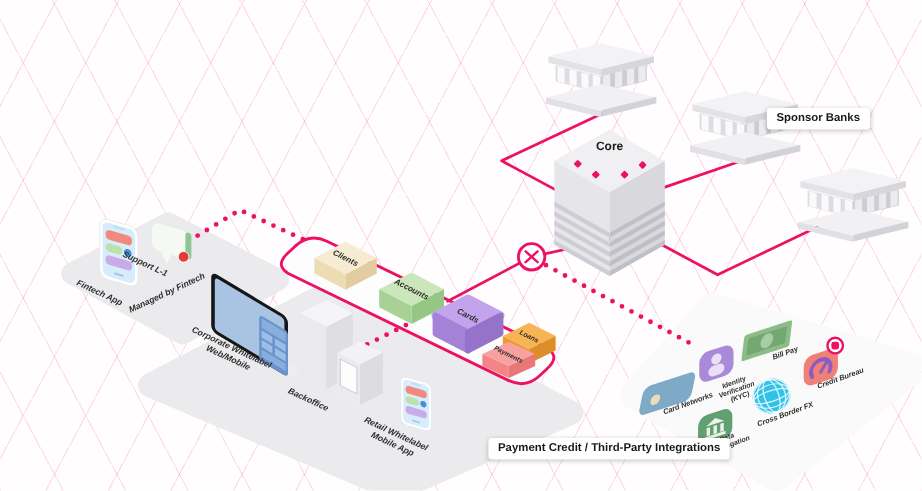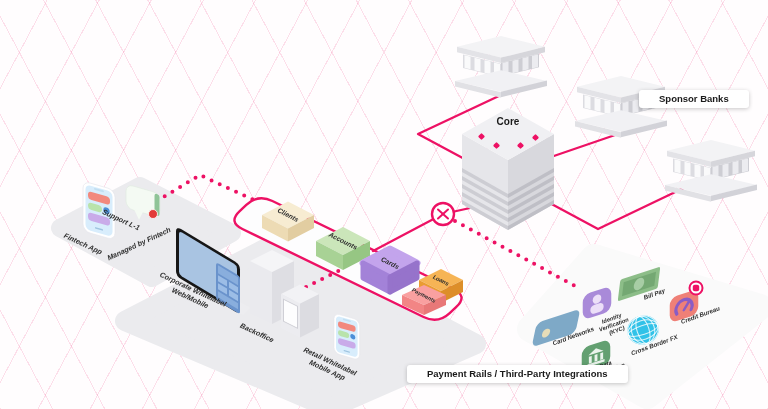--- a/index.html
+++ b/index.html
@@ -7,21 +7,21 @@
     position:relative;width:768px;height:409px;overflow:hidden;background:#fffdfe;
     background-image:
       repeating-linear-gradient(62deg, rgba(237,17,100,0.13) 0 1px, transparent 1px 46px),
       repeating-linear-gradient(-62deg, rgba(237,17,100,0.13) 0 1px, transparent 1px 46px);
     font-family:"Liberation Sans","DejaVu Sans",sans-serif;
   }
   svg{position:absolute;left:0;top:0;}
   .tag{
     position:absolute;background:#fff;color:#1a1a1a;font-weight:700;
     border-radius:3px;box-shadow:0 1px 4px rgba(0,0,0,.22);
-    padding:4px 20px;white-space:nowrap;line-height:1;
+    padding:4px 8px;white-space:nowrap;line-height:1;
   }
   .tag-api{left:262px;top:167px;font-size:10.5px;}
   .tag-banks{left:639px;top:90px;font-size:9.5px;}
   .tag-rails{left:407px;top:365px;font-size:9.5px;}
   text{font-family:"Liberation Sans","DejaVu Sans",sans-serif;}
   .lbl{font-weight:700;font-style:italic;fill:#2e2e2e;}
 </style>
 </head>
 <body>
 
@@ -268,14 +268,14 @@
   <text class="lbl" transform="translate(655,296) rotate(-20)" font-size="6.2" text-anchor="middle">Bill Pay</text>
   <text class="lbl" transform="translate(655,347) rotate(-20)" font-size="6.2" text-anchor="middle">Cross Border FX</text>
   <text class="lbl" transform="translate(701,317) rotate(-20)" font-size="6.2" text-anchor="middle">Credit Bureau</text>
   <text class="lbl" transform="translate(607,366) rotate(-20)" font-size="5.8" text-anchor="middle">
     <tspan x="0" dy="0">Data</tspan>
     <tspan x="0" dy="6.5">Aggregation</tspan>
   </text>
 </svg>
 
   <div class="tag tag-banks">Sponsor Banks</div>
-  <div class="tag tag-rails">Payment Rails / Third-Party Integrations</div>
+  <div class="tag tag-rails">Payment Credit / Third-Party Integrations</div>
 </div>
 
 </body></html>

